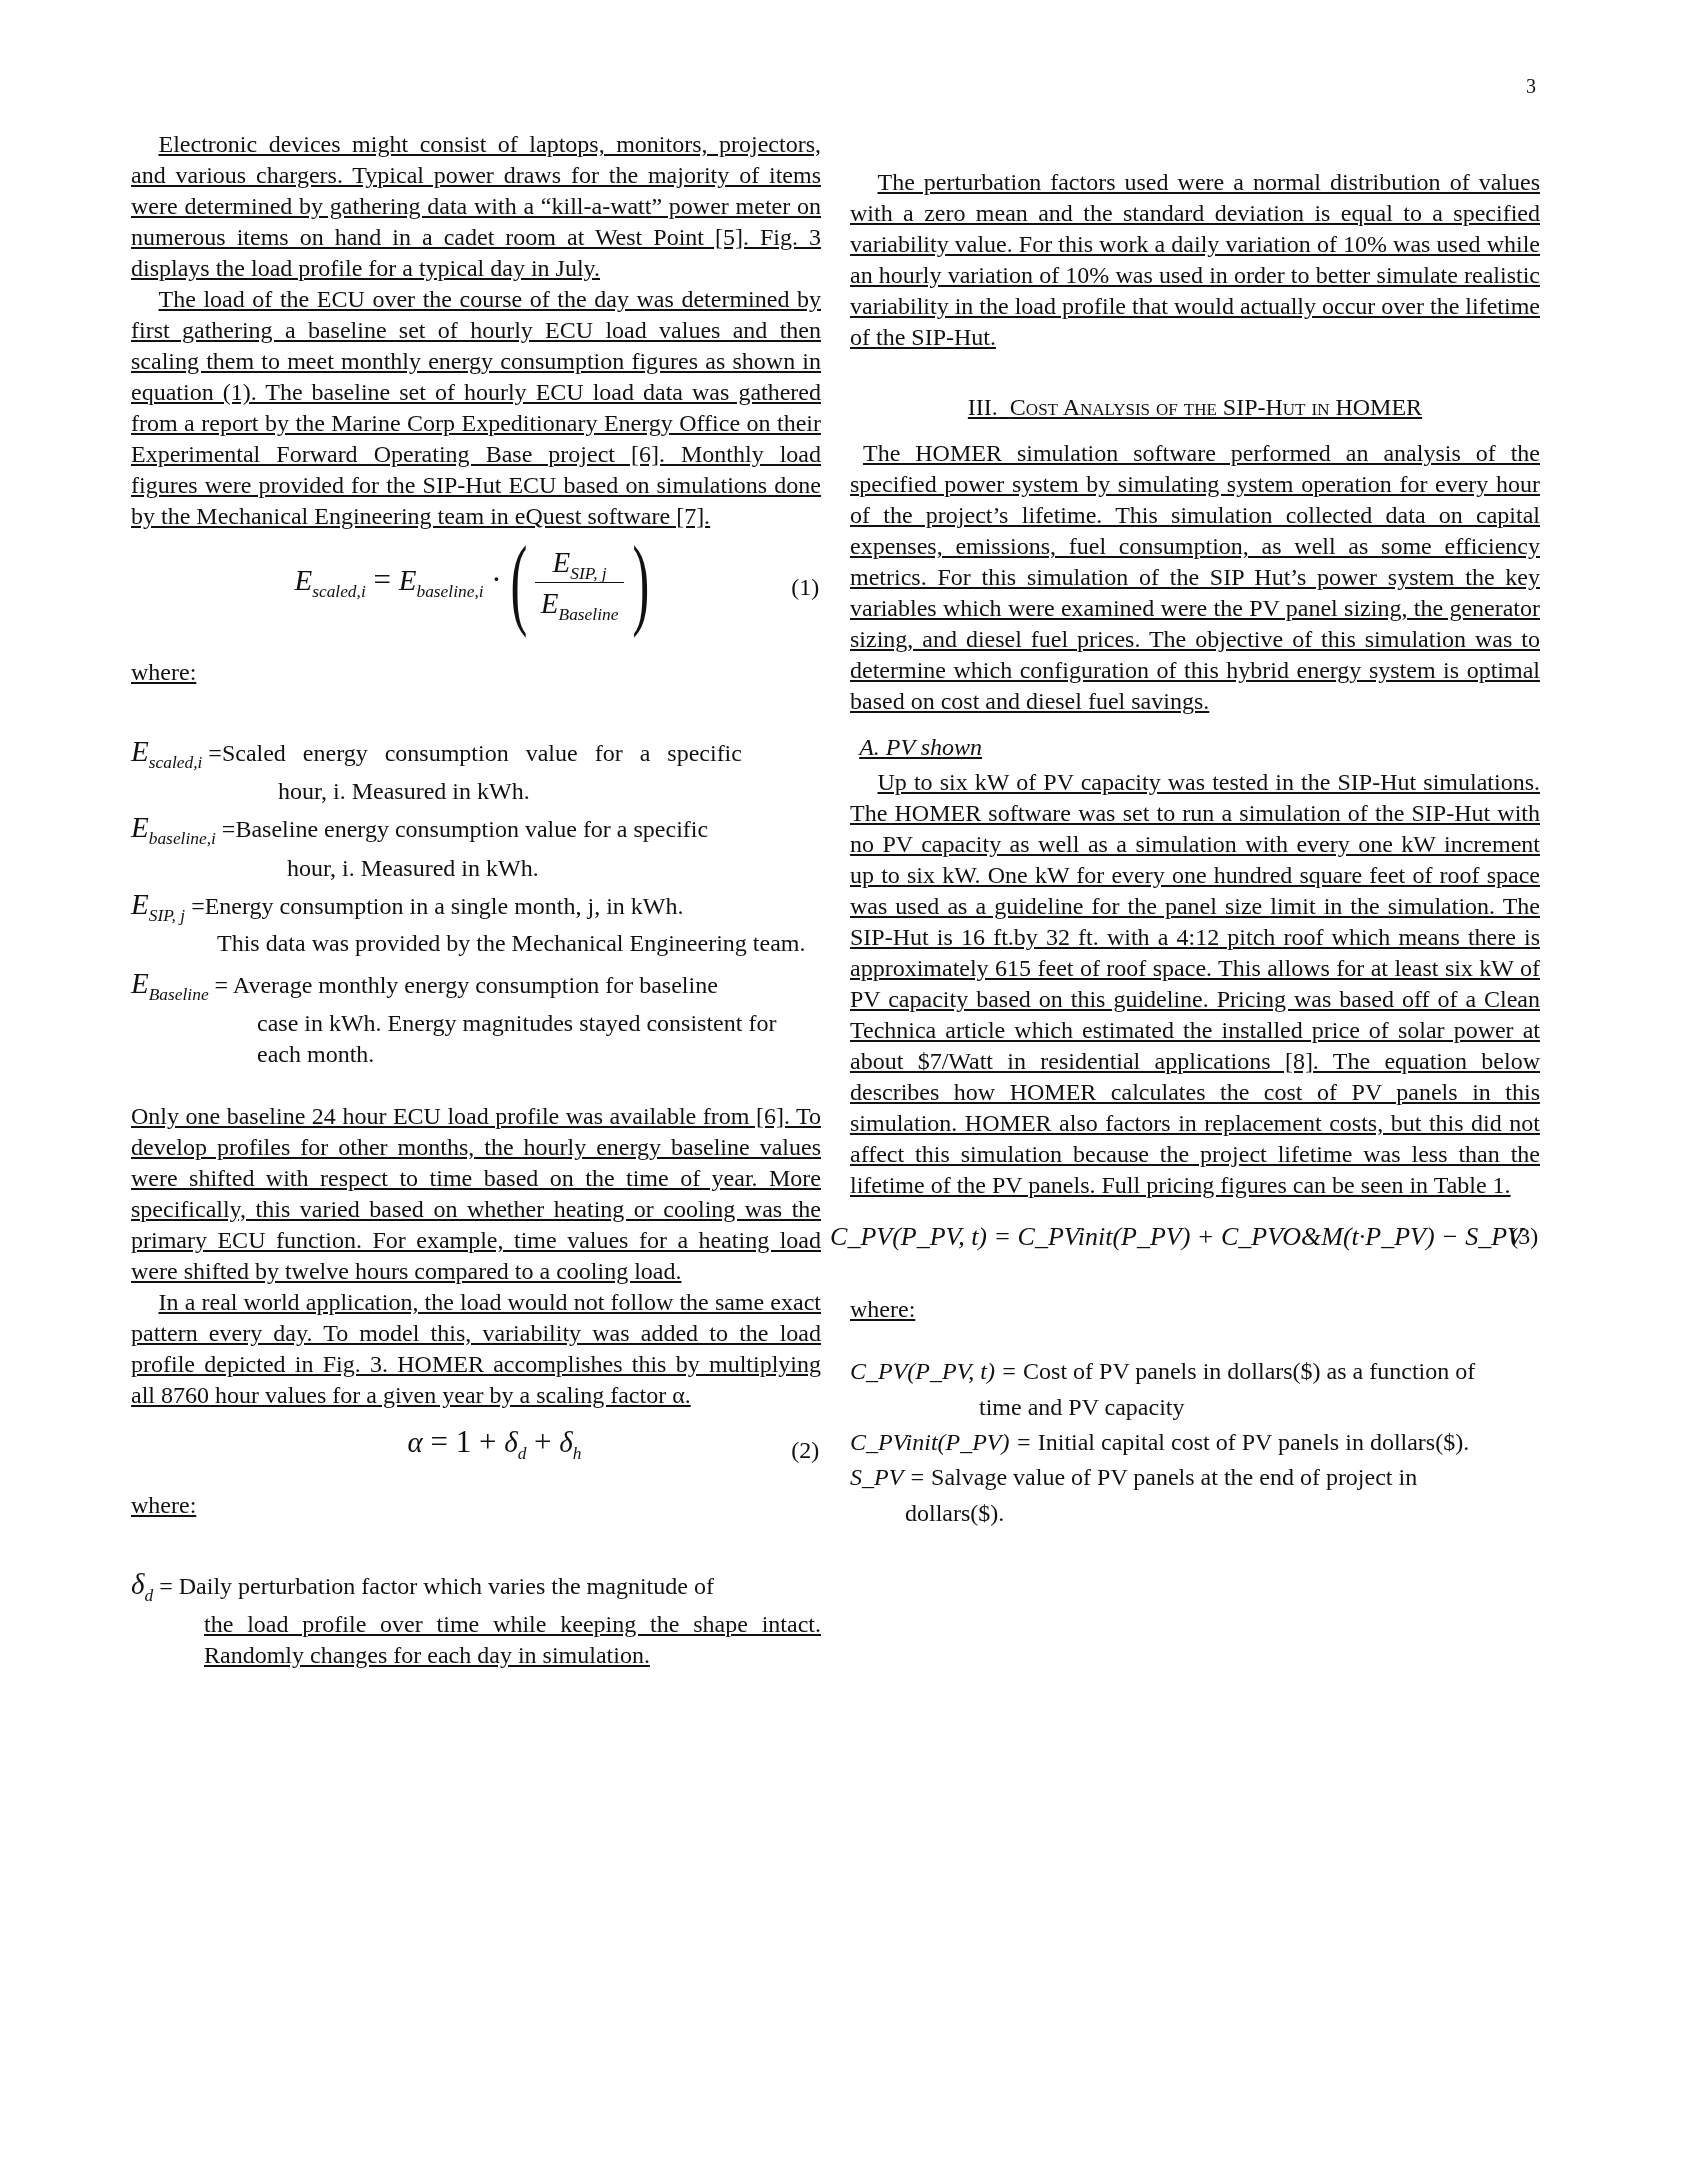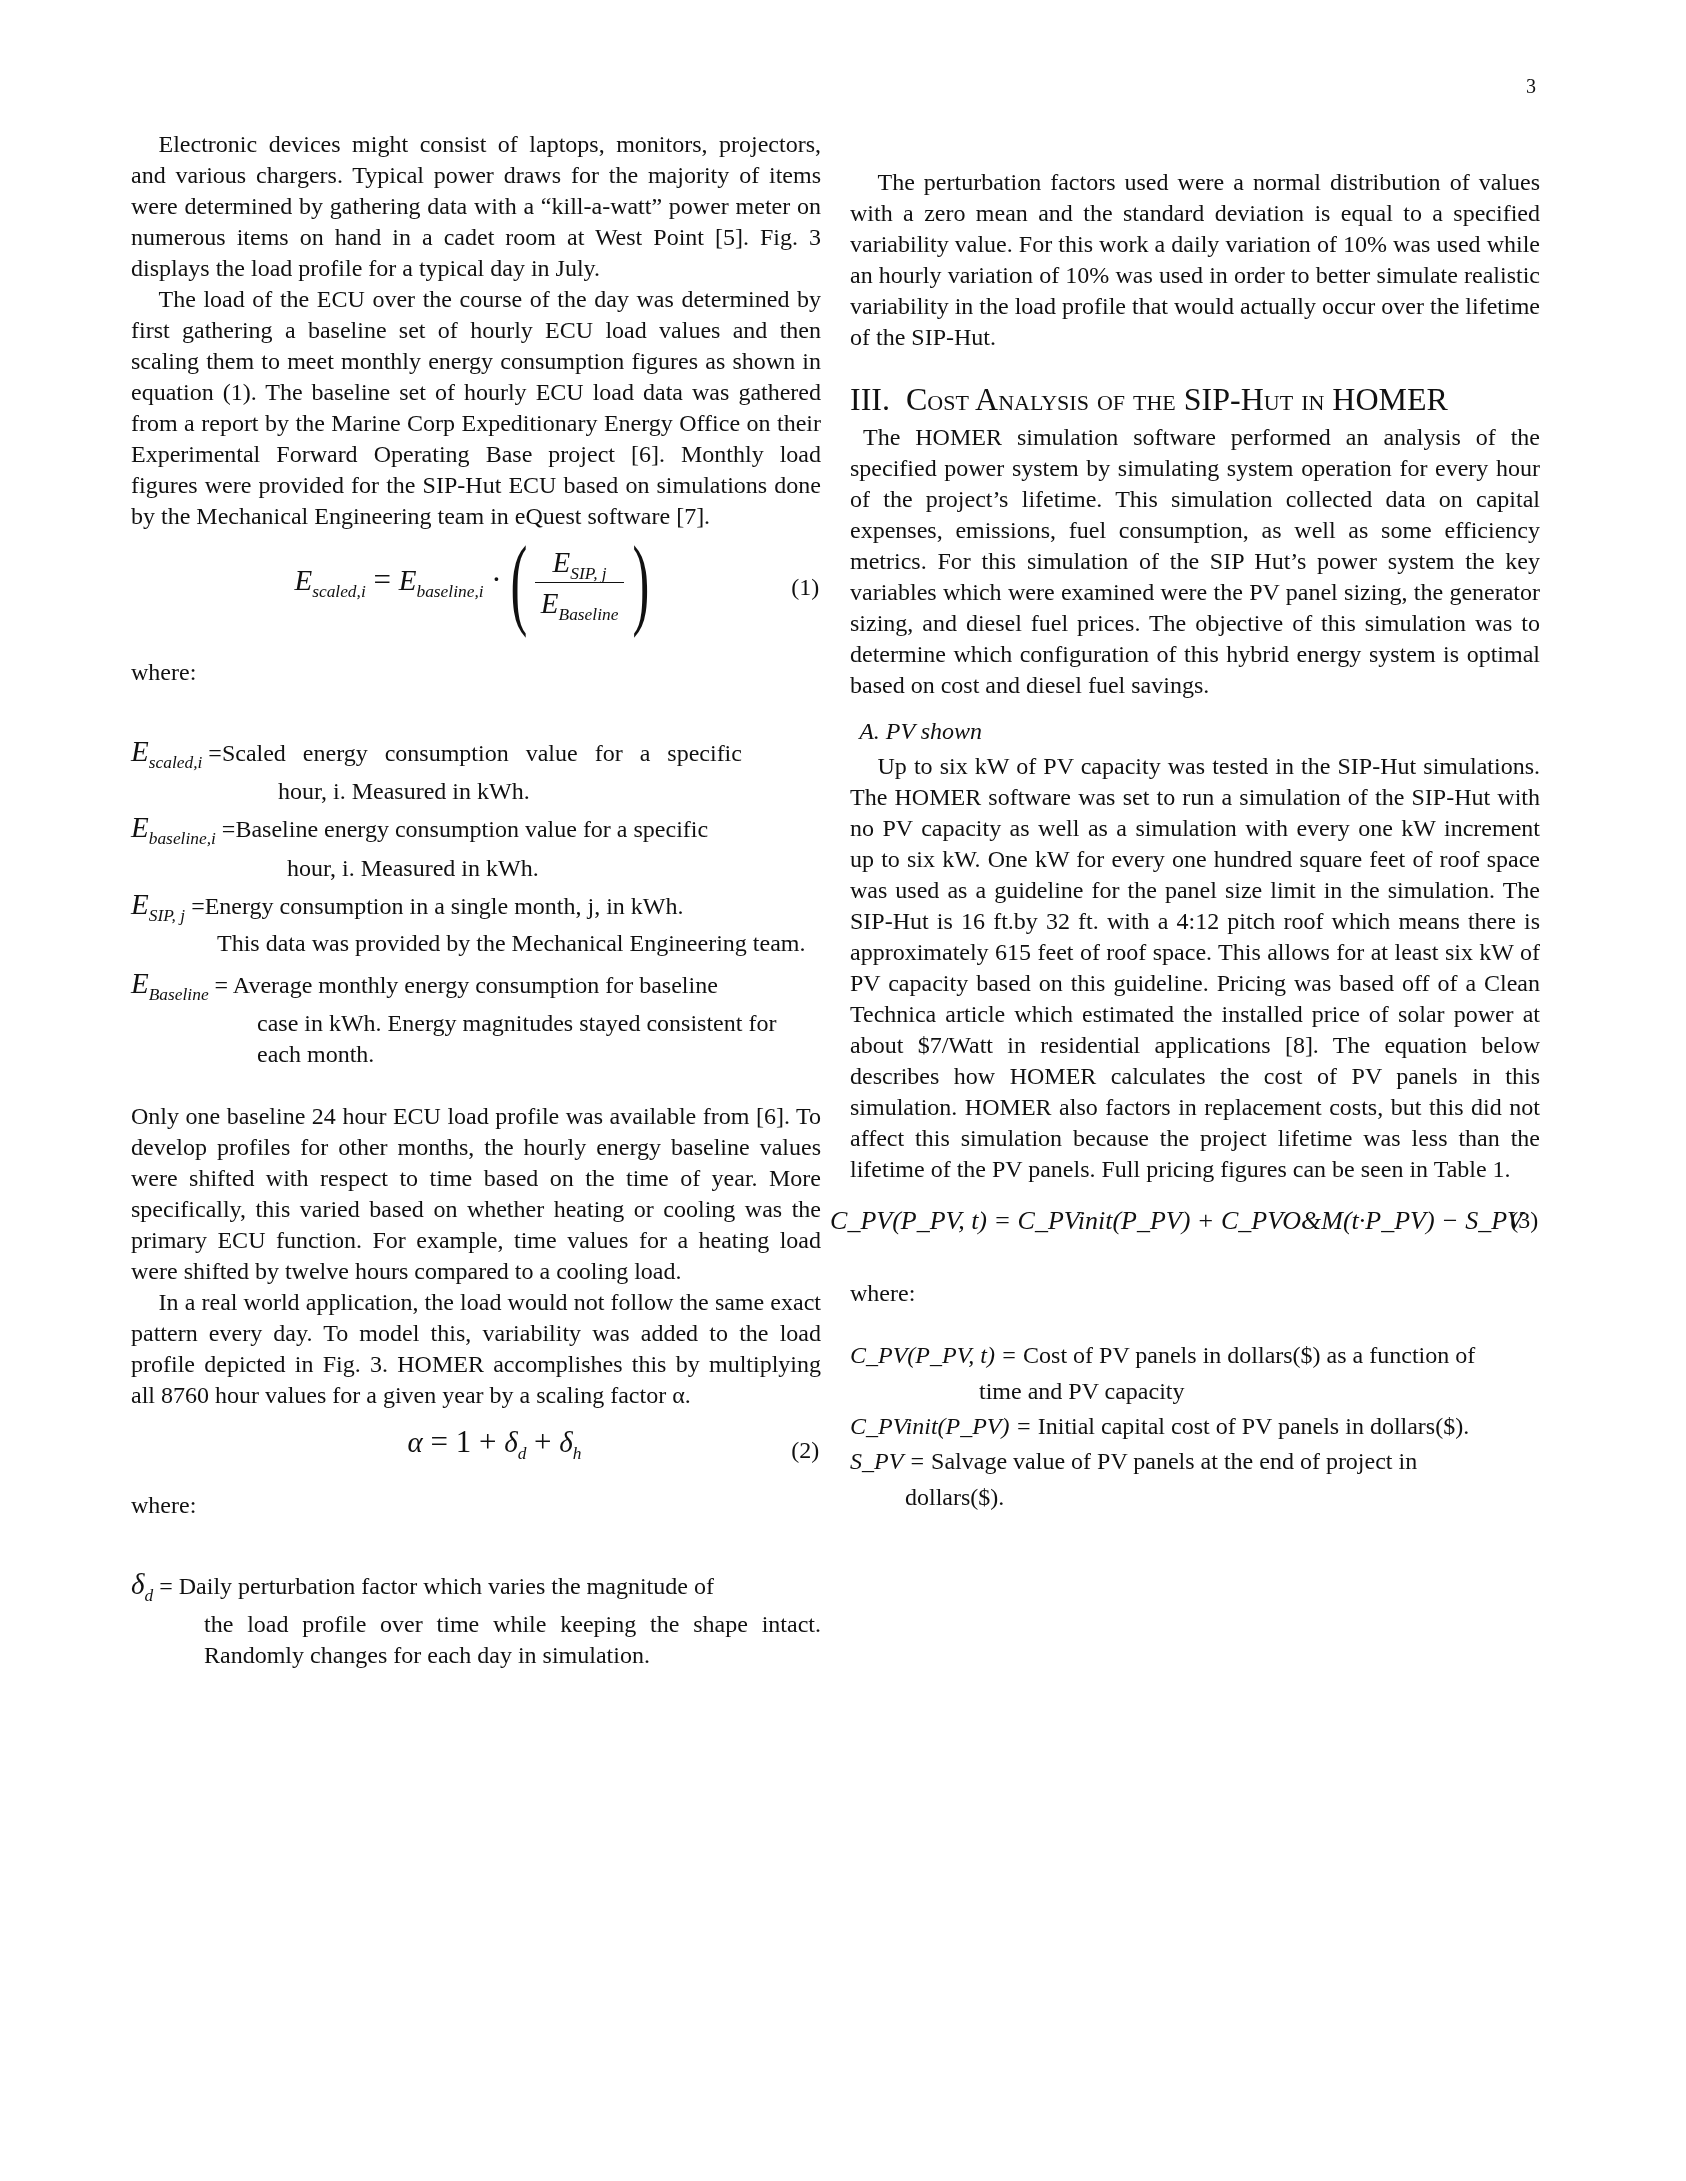--- a/index.html
+++ b/index.html
@@ -2,37 +2,37 @@
 <html style="font-size:14.7px"><head>
 <meta charset="utf-8">
 <style>
   html, body { margin: 0; padding: 0; background: #ffffff; }
   body { width: 1686px; height: 2182px; position: relative; overflow: hidden;
          font-family: "Liberation Serif", "DejaVu Serif", serif; color: #111; }
   .page-num { position: absolute; top: 75px; left: 1526px; font-size: 20px; }
   .col { position: absolute; top: 129px; width: 690px; font-size: 24px; line-height: 31px; }
   .col.left { left: 131px; }
   .col.right { left: 850px; top: 136px; }
-  p { margin: 0; text-align: justify; }
+  p { margin: 0; text-align: justify; text-decoration: underline; }
   p.indent { text-indent: 27.5px; }
   .gap-sm { height: 16.5px; }
   .gap-md { height: 31px; }
   .gap-lg { height: 48px; }
   .eq { position: relative; height: 92px; font-style: italic; }
   .eq .body { position: absolute; left: 0; right: 0; text-align: center; font-size: 31px; }
   .eq .num { position: absolute; right: 1.8px; top: 27.5px; font-style: normal; font-size: 24px; }
   .var { font-style: italic; font-size: 29px; }
   sub { font-size: 17.4px; font-style: italic; vertical-align: -7.3px; line-height: 0; }
   .defn { position: relative; margin: 0; }
   .defn .cont { padding-left: 147px; }
   .frac { display: inline-block; vertical-align: middle; text-align: center; }
   .frac .top { display: block; border-bottom: 1.8px solid #111; padding: 0 5.5px 3.7px; }
   .frac .bot { display: block; padding: 3.7px 5.5px 0; }
   .bigparen { font-size: 101px; font-style: normal; font-weight: 100; vertical-align: middle; line-height: 1; transform: scaleX(0.5); display: inline-block; }
-  .section-title { text-align: left; font-size: 32px; margin: 0; }
+  .section-title { text-align: center; font-size: 24px; margin: 8px; }
   .sc { font-variant: small-caps; }
   .subsection { font-style: italic; margin: 0; padding-left: 9.2px; }
   .upright { font-style: normal; }
 </style>
 </head>
 <body>
 
 <div class="page-num">3</div>
 
 <div class="col left">

